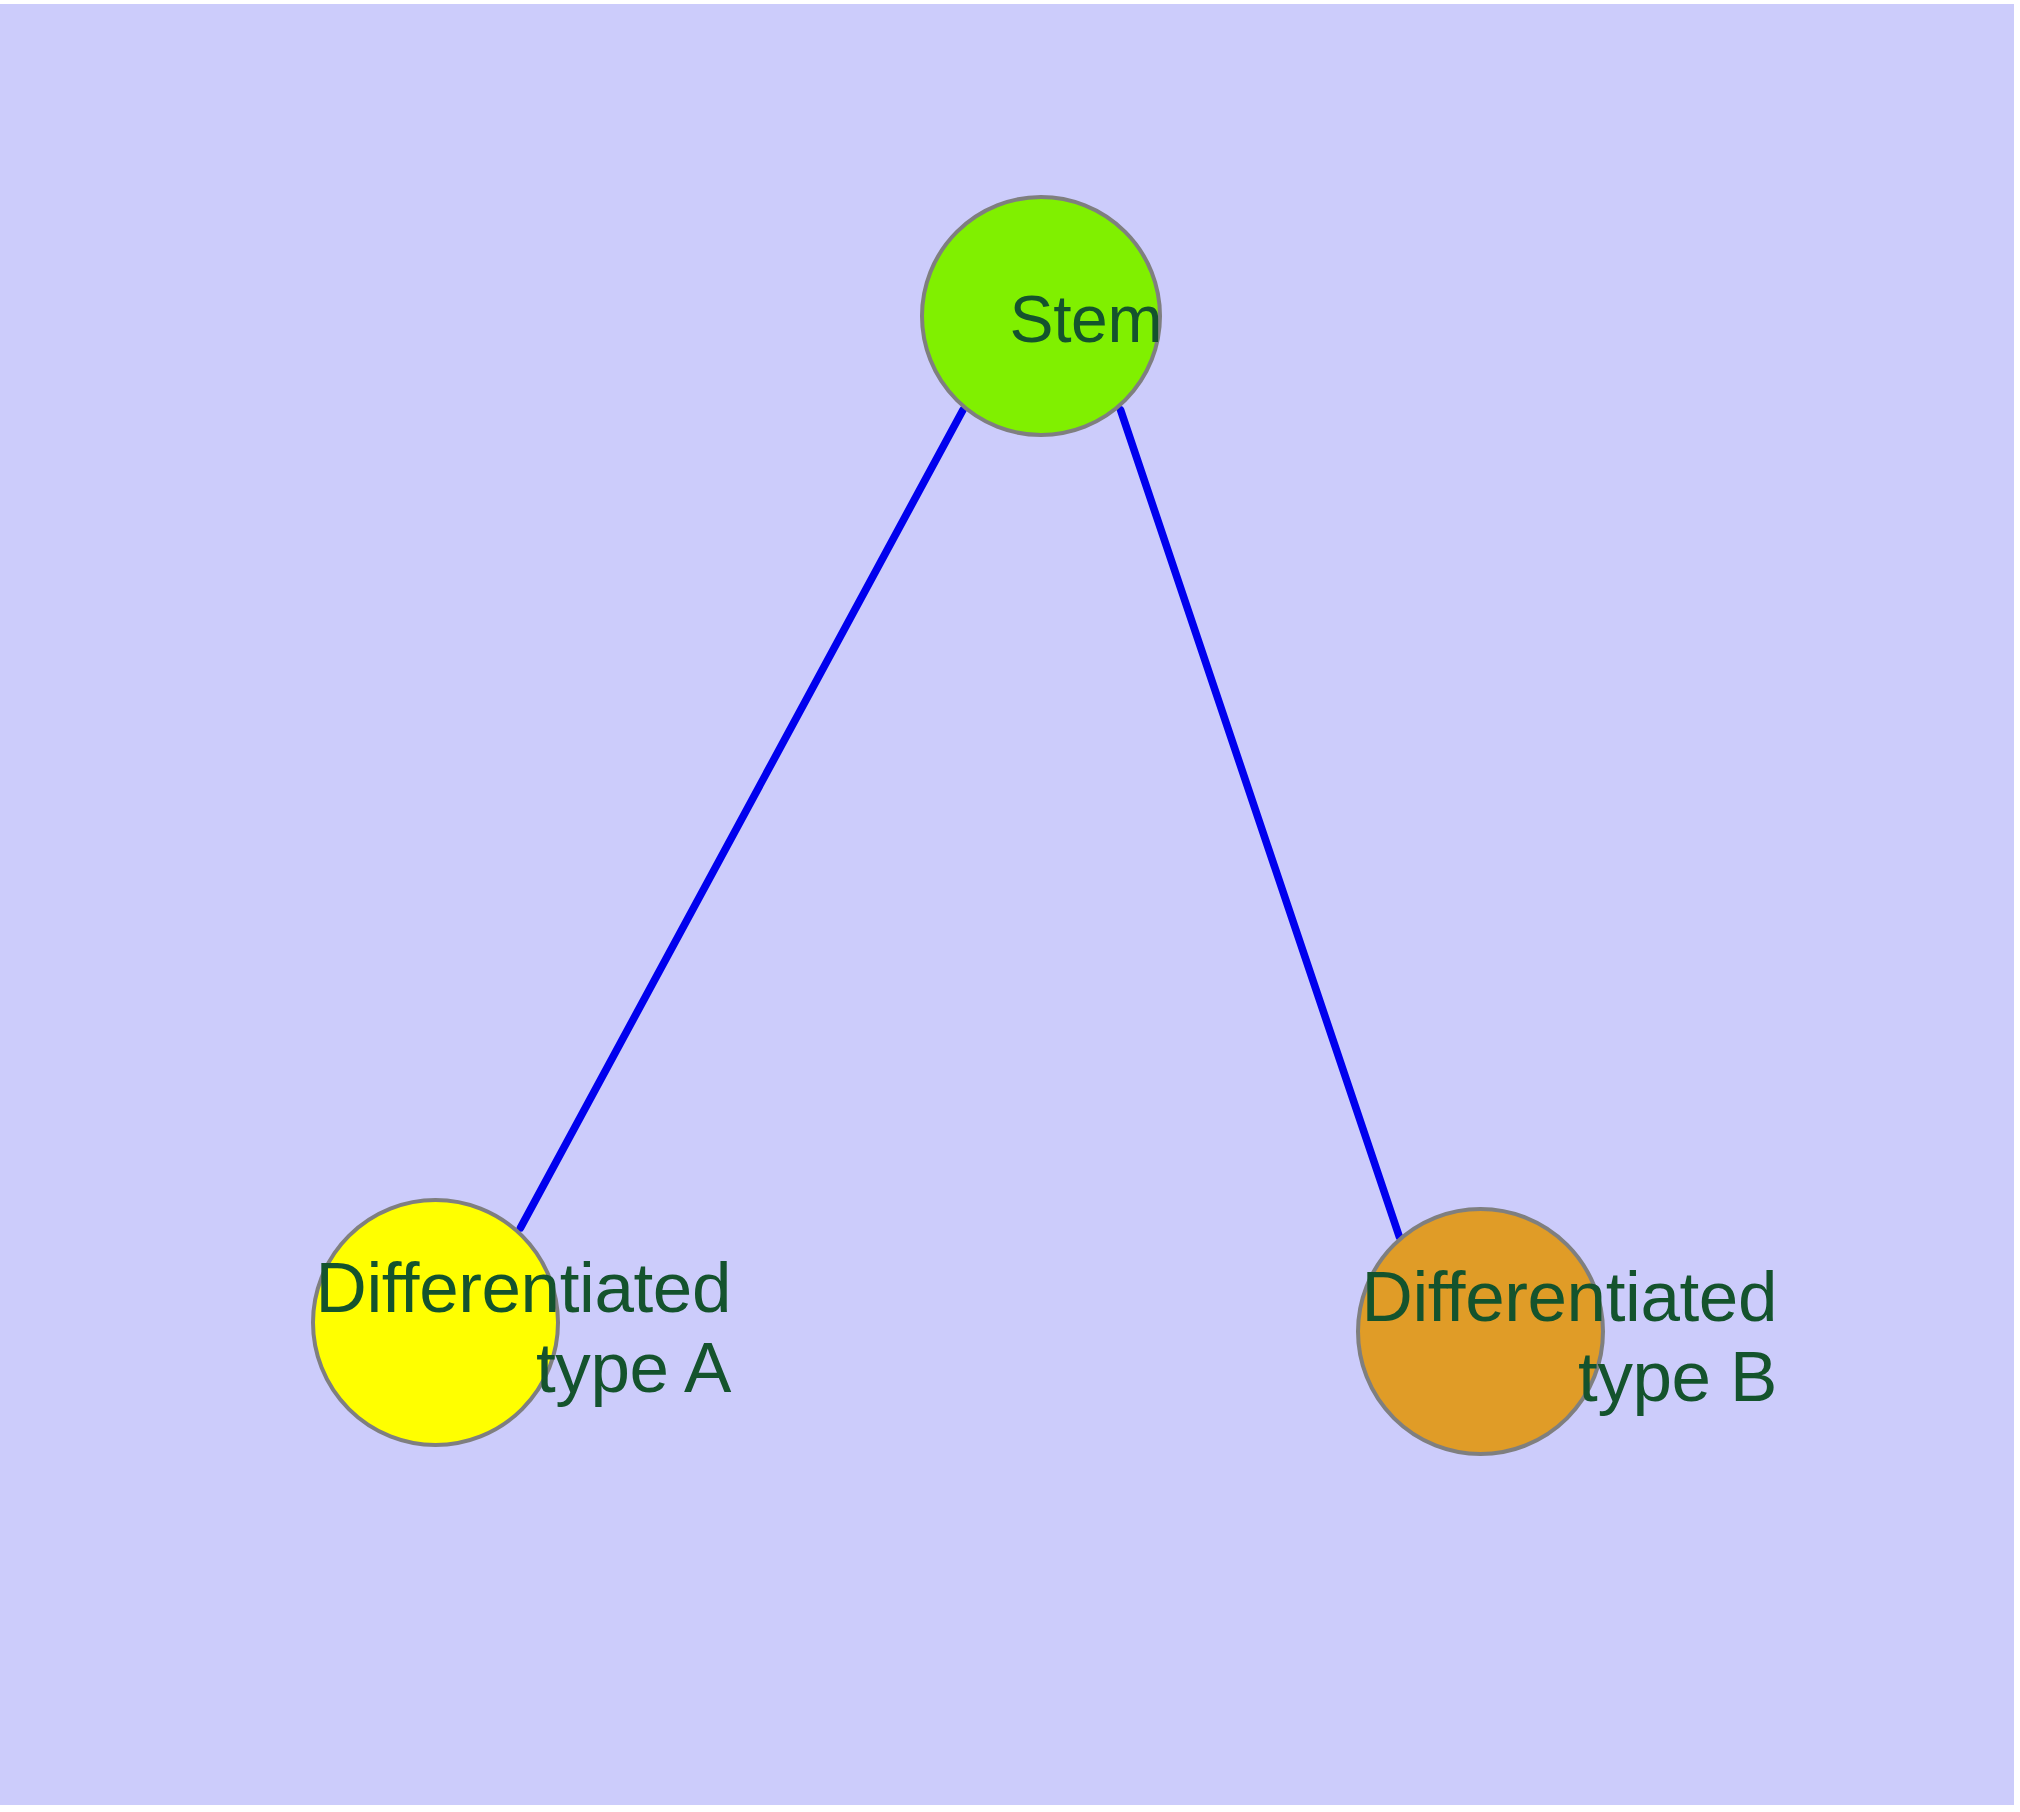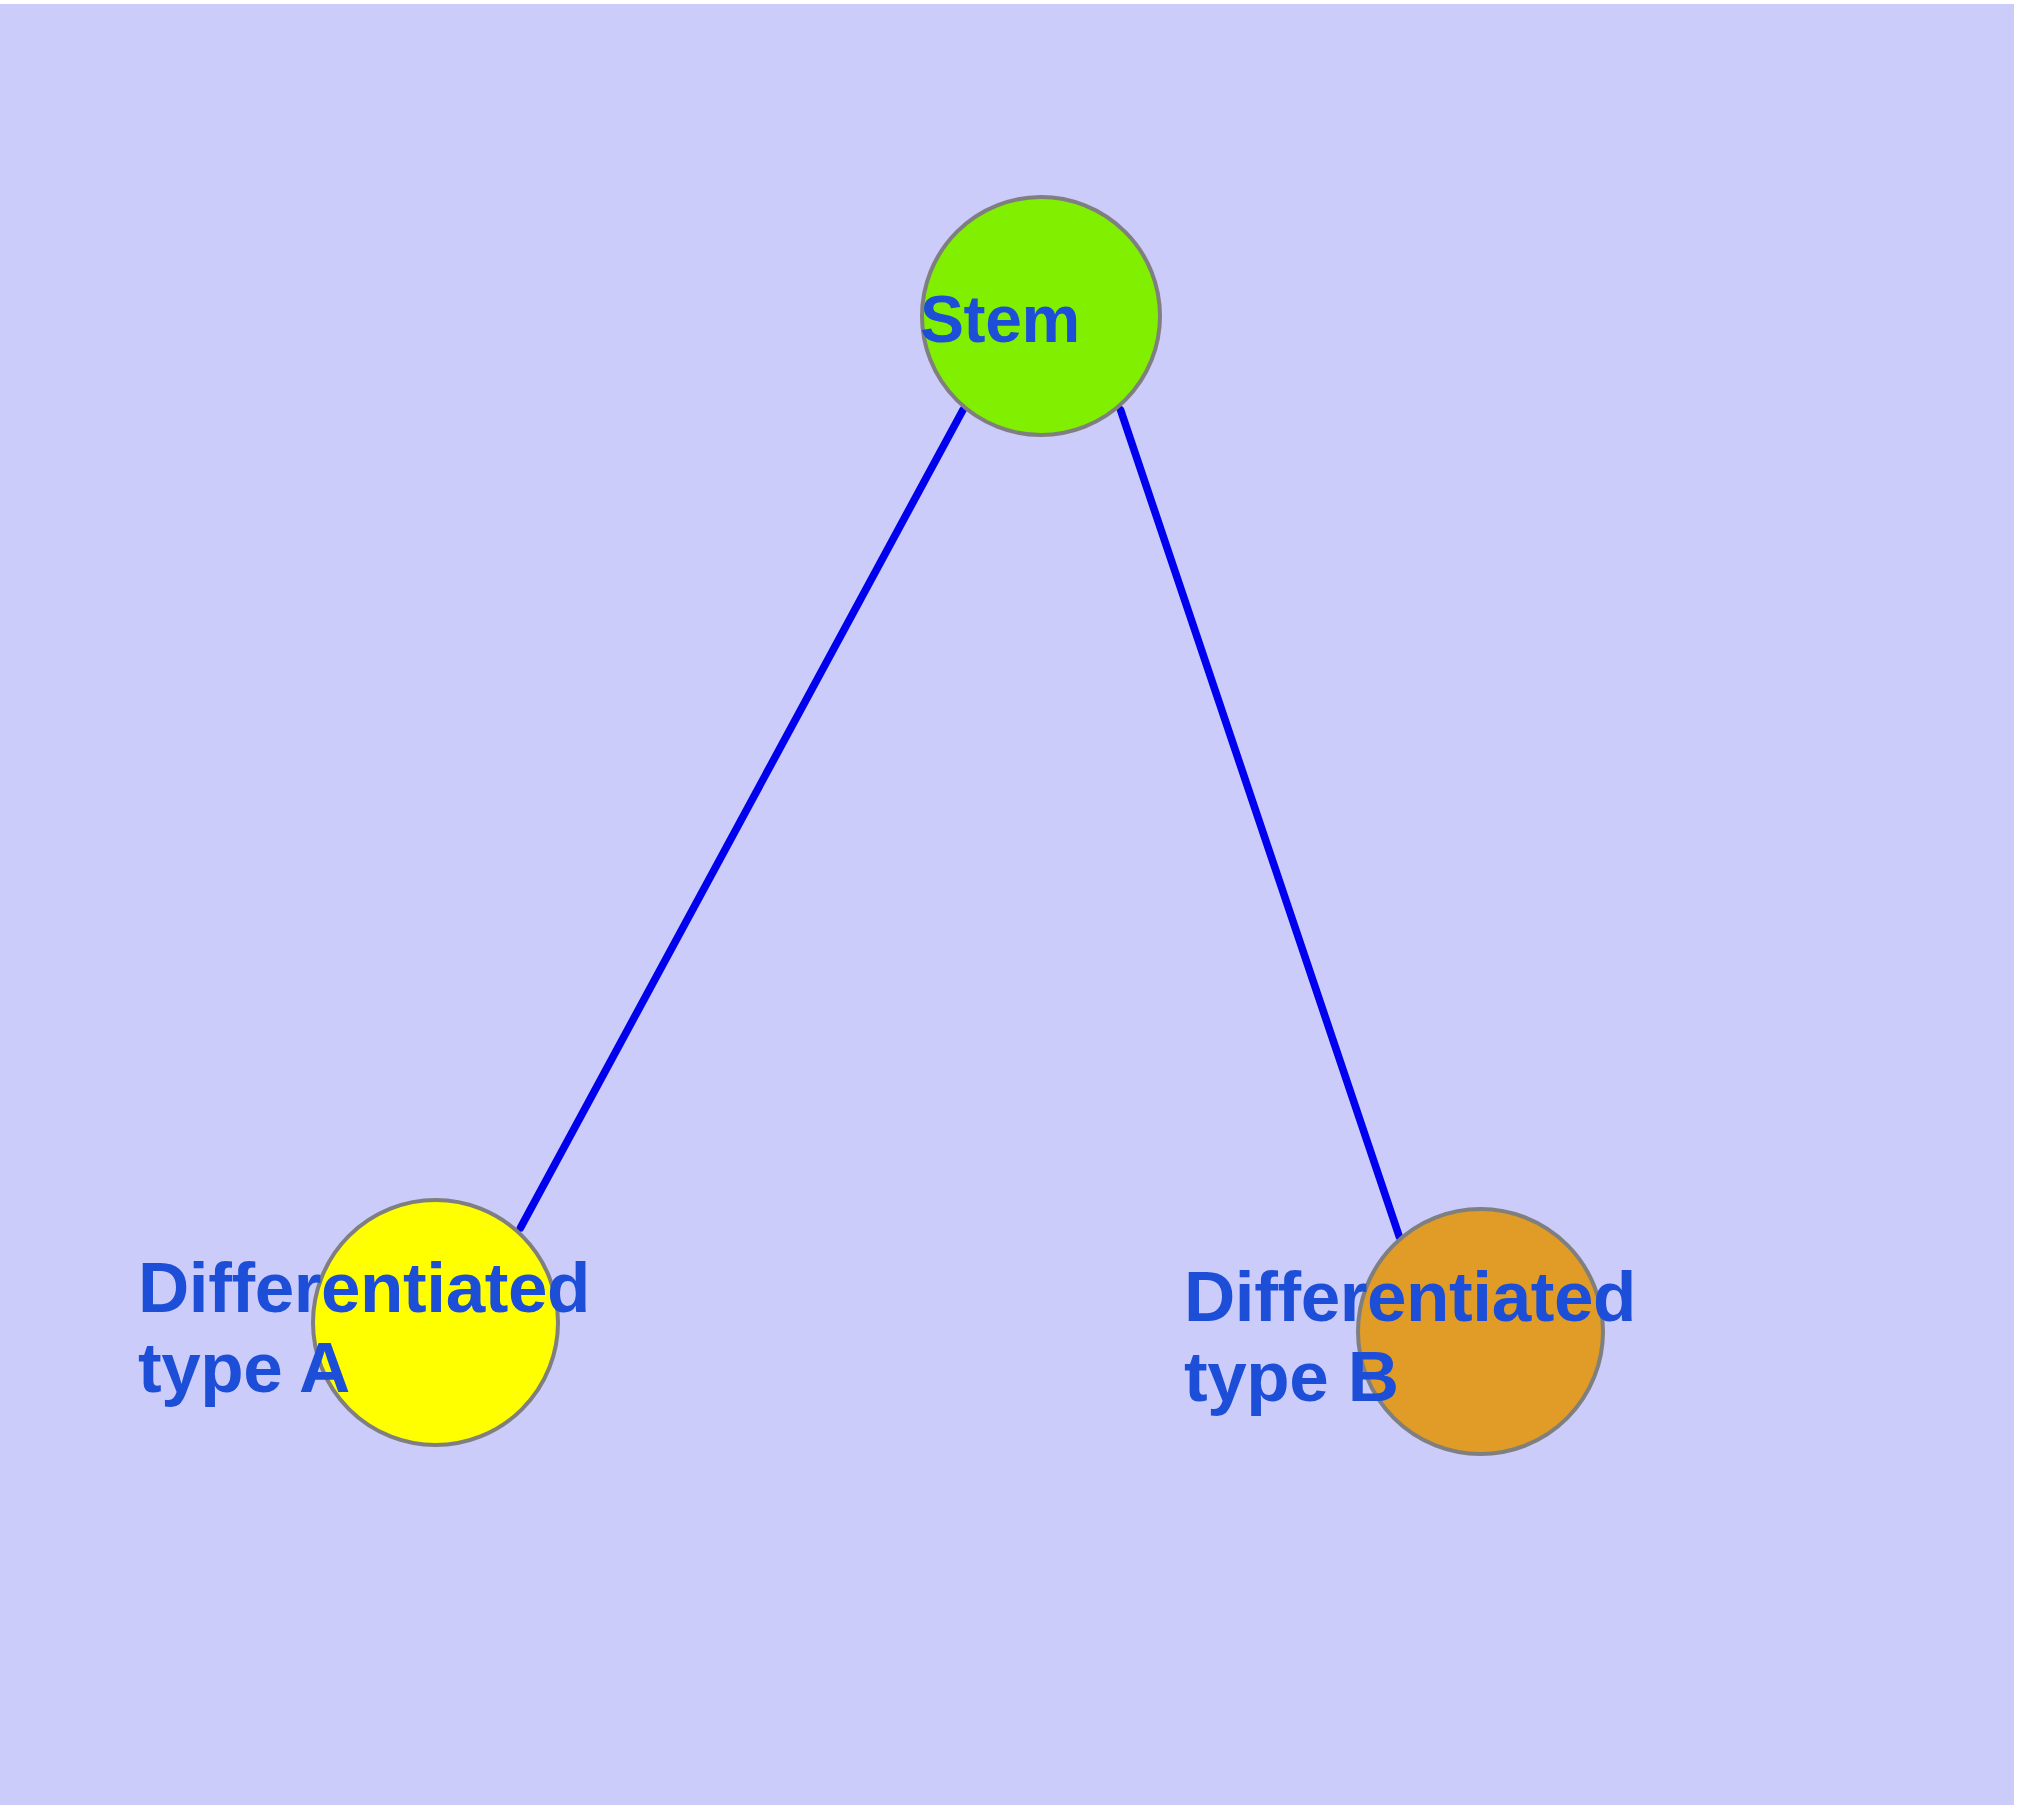--- a/index.html
+++ b/index.html
@@ -35,24 +35,24 @@
 
   .node {
     position: absolute;
     border-radius: 50%;
     box-sizing: border-box;
     border: 4.2px solid #7f7f7f;
   }
 
   .node-label {
     position: absolute;
-    color: #1d4ed8;
+    color: #14532d;
     font-family: "Liberation Sans", sans-serif;
-    font-weight: bold;
-    text-align: left;
+    font-weight: normal;
+    text-align: right;
     line-height: 1.12;
     white-space: pre-line;
     pointer-events: none;
     letter-spacing: -0.4px;
   }
 
   #node-stem {
     left: 920px;
     top: 191px;
     width: 242px;

